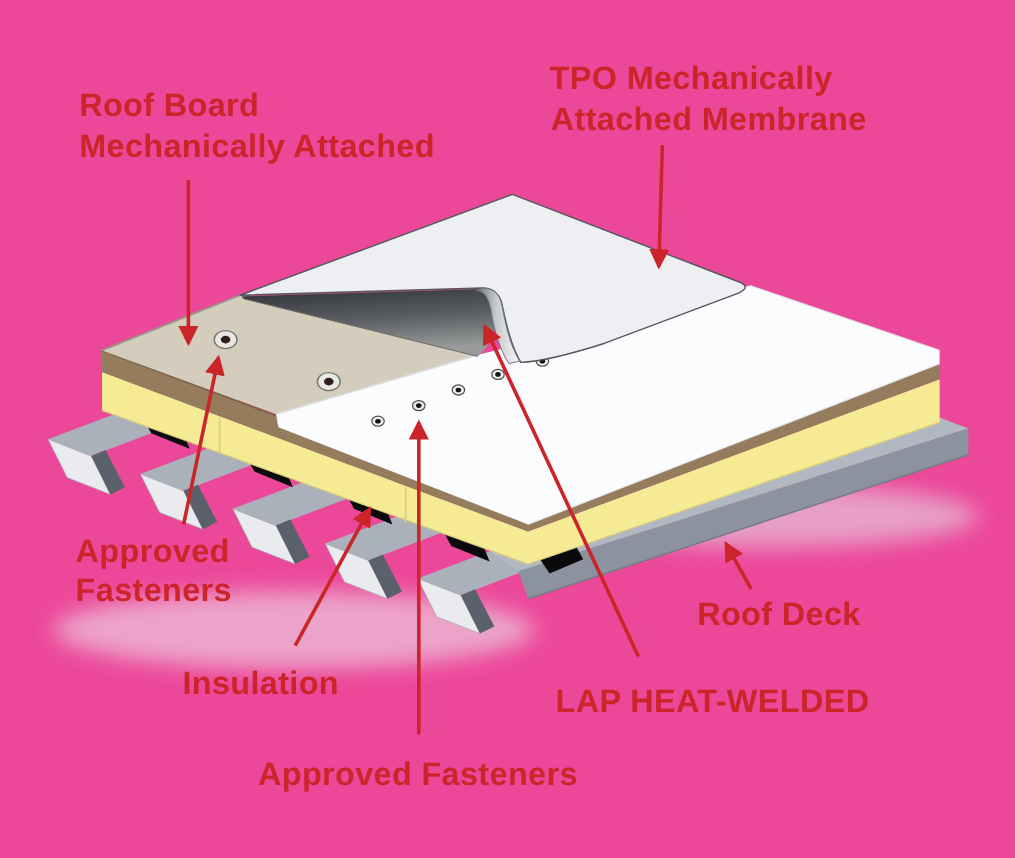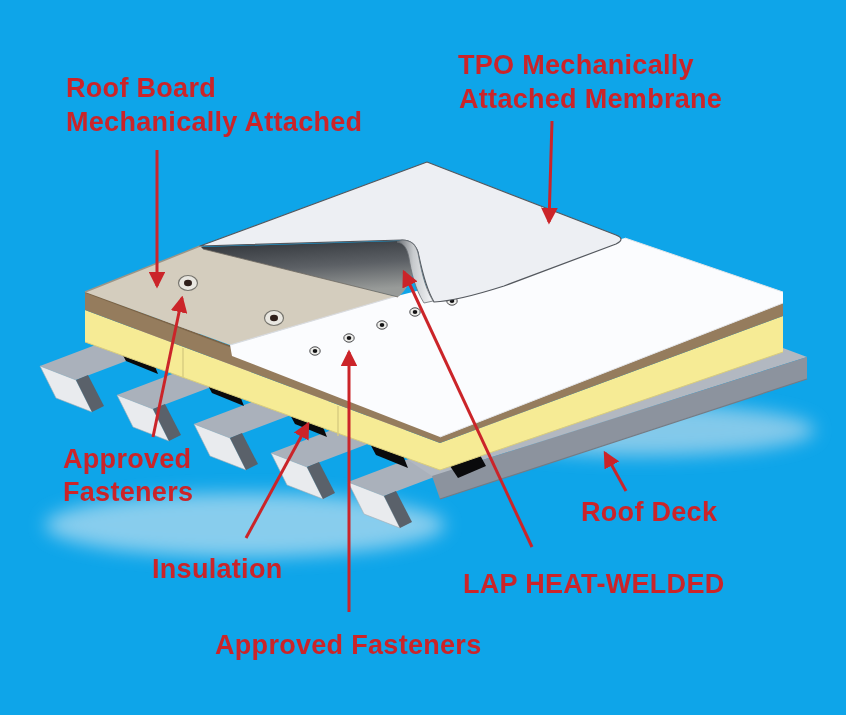--- a/index.html
+++ b/index.html
@@ -1,16 +1,16 @@
 <!DOCTYPE html>
 <html style="--accent-red: #cb2429; --membrane-white: #fbfcfe; --lap-sheet: #edeff3; --roof-board-tan: #d4cdbe; --board-edge-brown: #957c5d; --insulation-yellow: #f6eb95; --deck-gray: #98a0aa; --flute-black: #0a0a0c;"><head>
 <meta charset="utf-8">
 <style>
   html,body{margin:0;padding:0;background:#fff;}
-  .canvas{width:846px;height:715px;position:relative;overflow:hidden;background:#0ea5e9;
+  .canvas{width:846px;height:715px;position:relative;overflow:hidden;background:#ec4899;
           font-family:"Liberation Sans",sans-serif;}
   svg{display:block;}
   
   .lbl{fill:var(--accent-red,#cb2429);font-family:"Liberation Sans",sans-serif;
        font-weight:700;font-size:27px;letter-spacing:.3px;}
   
   .arrow{stroke:var(--accent-red,#cb2429);stroke-width:3;fill:none;}
   #ah path{fill:var(--accent-red,#cb2429);}
   
   .membrane{fill:var(--membrane-white,#fbfcfe);}

